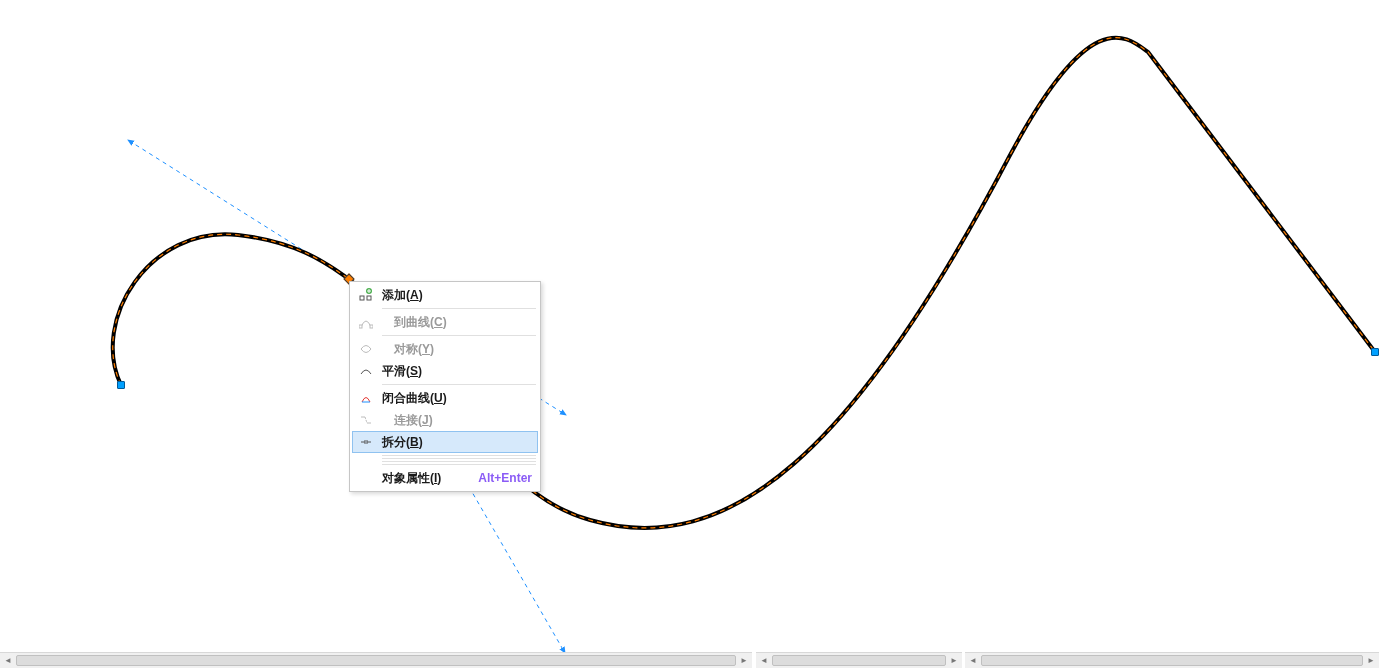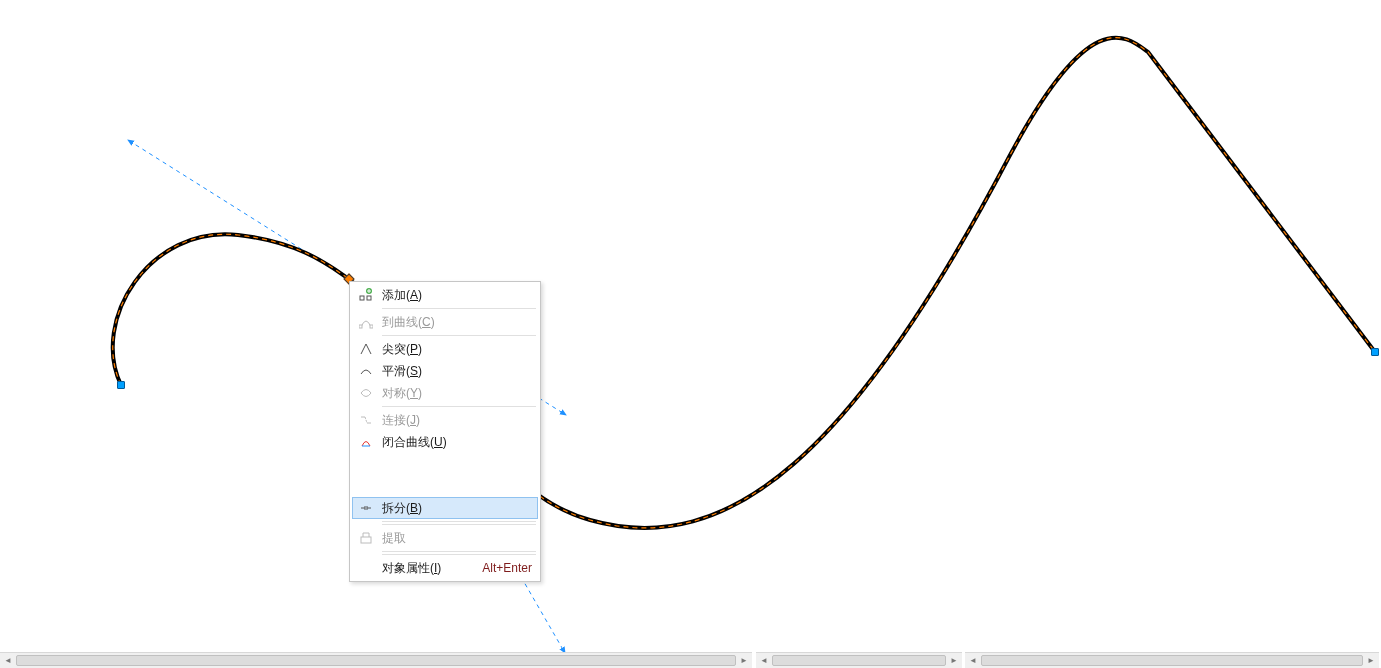--- a/index.html
+++ b/index.html
@@ -20,51 +20,51 @@
   }
   .context-menu {
     position: absolute;
     left: 349px;
     top: 281px;
     width: 192px;
     background: #ffffff;
     border: 1px solid #c6c6c6;
     box-shadow: 2px 2px 4px rgba(0,0,0,0.15);
     padding: 2px 2px;
+    font-weight: bold;
   }
   .menu-item {
     display: flex;
     align-items: center;
     height: 22px;
     padding: 0 6px 0 4px;
     color: #1a1a1a;
     position: relative;
   }
-  .menu-item.disabled { color: #9a9a9a; }
+  .menu-item.disabled { color: #9a9a9a; gap: 12px; }
   .menu-item.highlight {
     background: #d6e9fb;
     border: 1px solid #8fc2f0;
     padding: 0 5px 0 3px;
     height: 22px;
-    margin-top: 44px;
   }
   .menu-icon {
     width: 20px;
     display: flex;
     align-items: center;
     justify-content: center;
   }
   .menu-icon svg { display: block; }
   .menu-label {
     flex: 1;
     padding-left: 6px;
     white-space: nowrap;
   }
   .menu-accel {
-    color: #7f1d1d;
+    color: #8b5cf6;
     padding-left: 10px;
     white-space: nowrap;
   }
   .menu-sep {
     height: 1px;
     background: #e0e0e0;
     margin: 2px 2px 2px 30px;
   }
   .menu-label u { text-decoration: underline; }
   
@@ -161,83 +161,66 @@
       <span class="menu-icon">
         <svg width="14" height="14">
           <path d="M2 12 Q7 0 12 12" stroke="#bcbcbc" fill="none"></path>
           <rect x="0" y="10" width="3" height="3" fill="#fff" stroke="#bcbcbc"></rect>
           <rect x="11" y="10" width="3" height="3" fill="#fff" stroke="#bcbcbc"></rect>
         </svg>
       </span>
       <span class="menu-label">到曲线(<u>C</u>)</span>
     </div>
     <div class="menu-sep"></div>
-    <div class="menu-item">
-      <span class="menu-icon">
-        <svg width="14" height="14">
-          <path d="M2 12 L7 2 L12 12" stroke="#555" fill="none"></path>
-        </svg>
-      </span>
-      <span class="menu-label">尖突(<u>P</u>)</span>
+    <div class="menu-item disabled">
+      <span class="menu-icon">
+        <svg width="14" height="14">
+          <path d="M2 7 Q7 0 12 7 Q7 14 2 7" stroke="#bcbcbc" fill="none"></path>
+        </svg>
+      </span>
+      <span class="menu-label">对称(<u>Y</u>)</span>
     </div>
     <div class="menu-item">
       <span class="menu-icon">
         <svg width="14" height="14">
           <path d="M2 10 Q7 2 12 10" stroke="#555" fill="none"></path>
         </svg>
       </span>
       <span class="menu-label">平滑(<u>S</u>)</span>
     </div>
-    <div class="menu-item disabled">
-      <span class="menu-icon">
-        <svg width="14" height="14">
-          <path d="M2 7 Q7 0 12 7 Q7 14 2 7" stroke="#bcbcbc" fill="none"></path>
-        </svg>
-      </span>
-      <span class="menu-label">对称(<u>Y</u>)</span>
-    </div>
-    <div class="menu-sep"></div>
+    <div class="menu-sep"></div>
+    <div class="menu-item">
+      <span class="menu-icon">
+        <svg width="14" height="14">
+          <path d="M3 11 Q7 2 11 11" stroke="#e53935" fill="none"></path>
+          <path d="M3 11 L11 11" stroke="#1e90ff"></path>
+        </svg>
+      </span>
+      <span class="menu-label">闭合曲线(<u>U</u>)</span>
+    </div>
     <div class="menu-item disabled">
       <span class="menu-icon">
         <svg width="14" height="14">
           <path d="M2 4h4M8 10h4" stroke="#bcbcbc"></path>
           <path d="M6 4 L8 10" stroke="#bcbcbc" stroke-dasharray="2 1"></path>
         </svg>
       </span>
       <span class="menu-label">连接(<u>J</u>)</span>
     </div>
-    <div class="menu-item">
-      <span class="menu-icon">
-        <svg width="14" height="14">
-          <path d="M3 11 Q7 2 11 11" stroke="#e53935" fill="none"></path>
-          <path d="M3 11 L11 11" stroke="#1e90ff"></path>
-        </svg>
-      </span>
-      <span class="menu-label">闭合曲线(<u>U</u>)</span>
-    </div>
     <div class="menu-item highlight">
       <span class="menu-icon">
         <svg width="14" height="14">
           <path d="M2 7h4M8 7h4" stroke="#555"></path>
           <path d="M6 5v4M8 5v4" stroke="#555"></path>
         </svg>
       </span>
       <span class="menu-label">拆分(<u>B</u>)</span>
     </div>
     <div class="menu-sep"></div>
     <div class="menu-sep"></div>
-    <div class="menu-item disabled">
-      <span class="menu-icon">
-        <svg width="14" height="14">
-          <rect x="2" y="6" width="10" height="6" fill="none" stroke="#bcbcbc"></rect>
-          <path d="M4 6V2h6v4" stroke="#bcbcbc" fill="none"></path>
-        </svg>
-      </span>
-      <span class="menu-label">提取</span>
-    </div>
     <div class="menu-sep"></div>
     <div class="menu-sep"></div>
     <div class="menu-item">
       <span class="menu-icon"></span>
       <span class="menu-label">对象属性(<u>I</u>)</span>
       <span class="menu-accel">Alt+Enter</span>
     </div>
   </div>
 
 <div class="ruler-tick">1</div>

